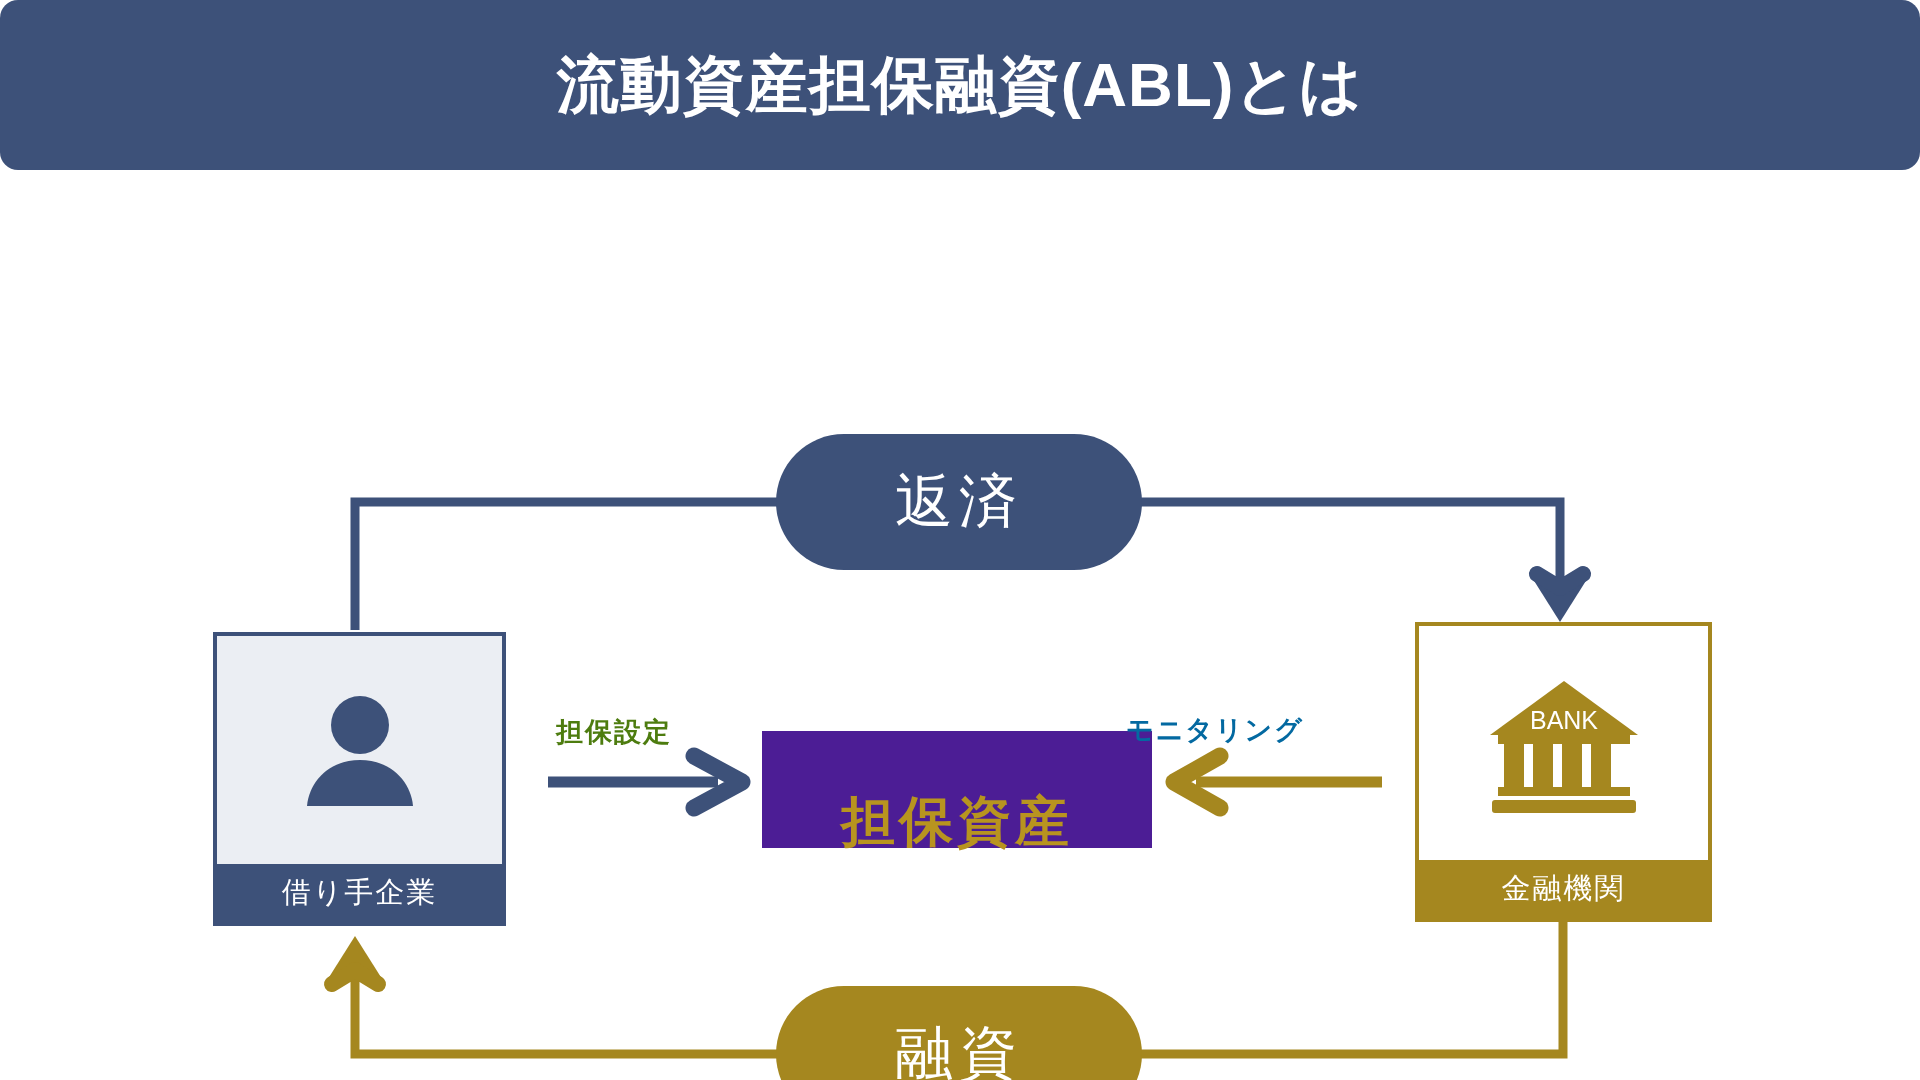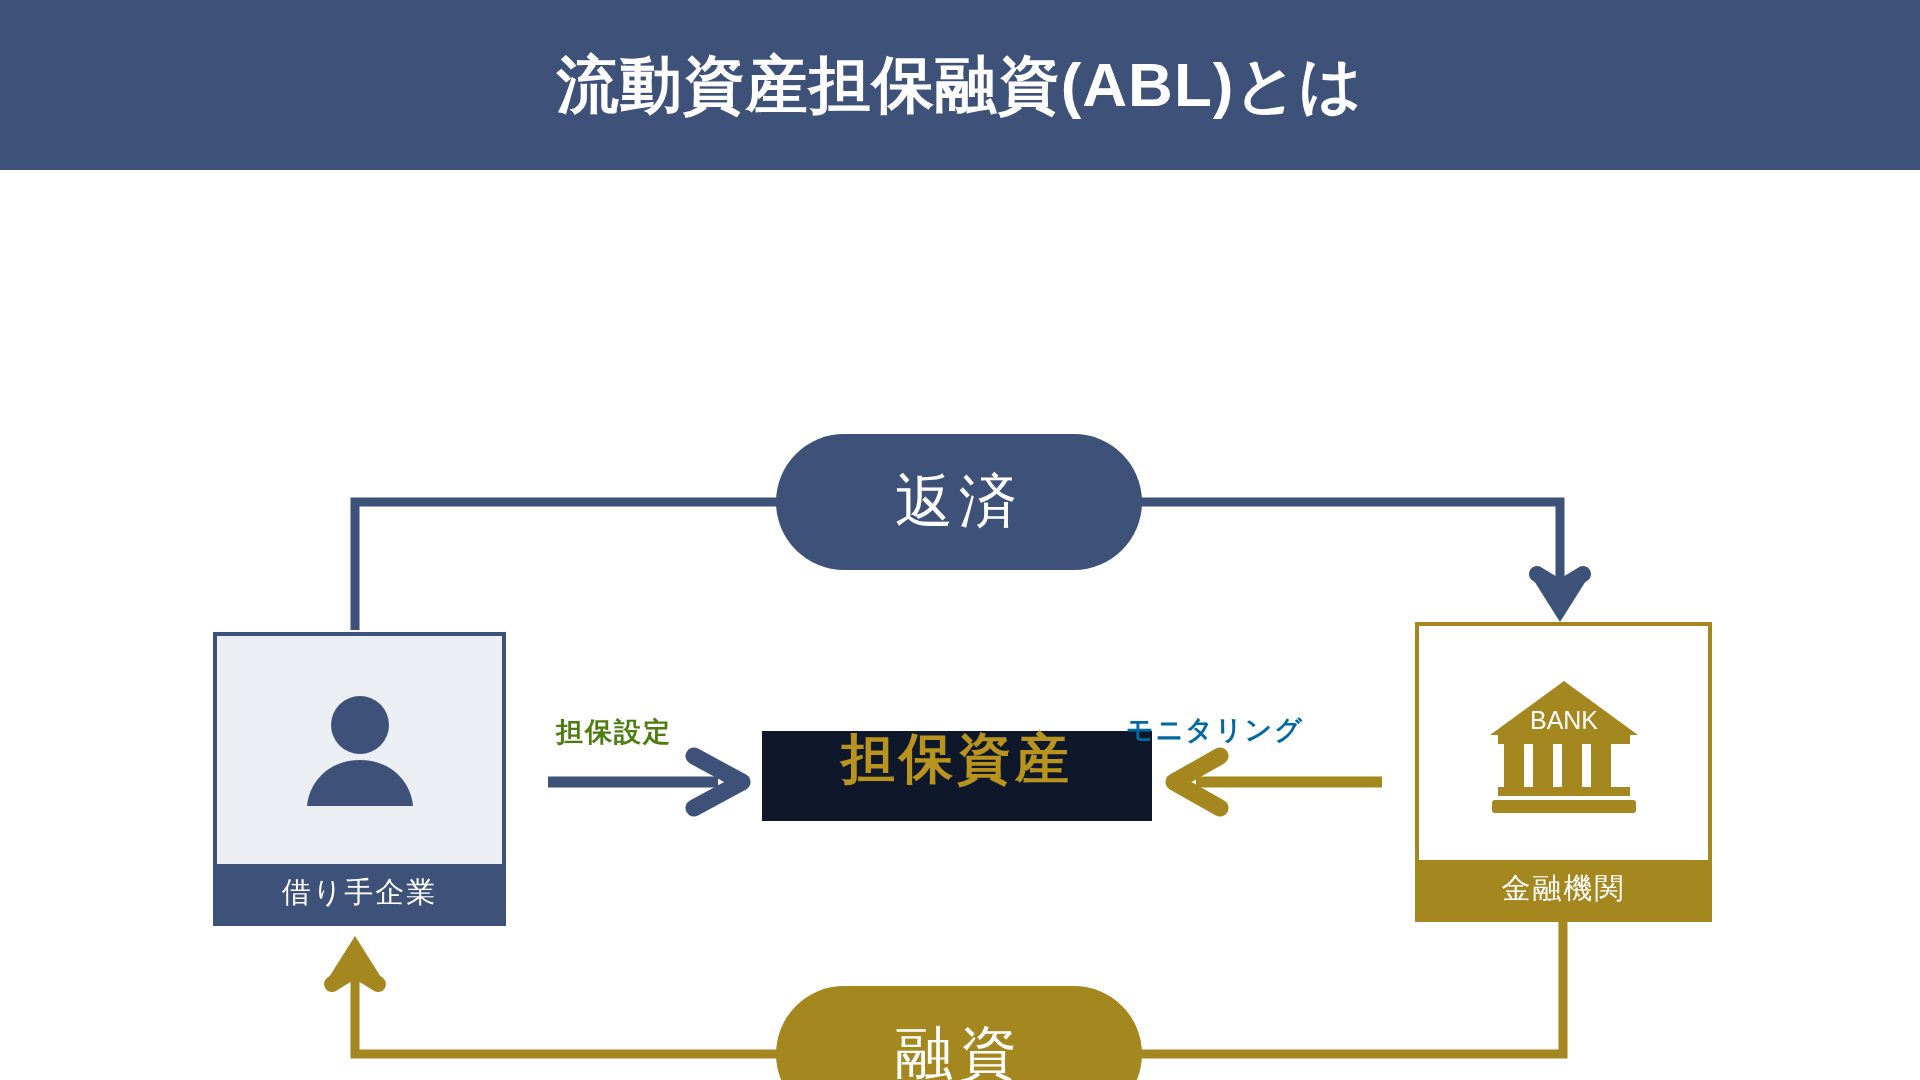--- a/index.html
+++ b/index.html
@@ -20,20 +20,21 @@
     position: absolute;
     left: 0;
     top: 0;
     width: 1920px;
     height: 170px;
     background: #3D5179;
     display: flex;
     align-items: center;
     justify-content: center;
     box-sizing: border-box;
+    border-radius: 18px;
   }
   #header-title {
     color: #ffffff;
     font-size: 62px;
     font-weight: bold;
     letter-spacing: 1px;
     line-height: 1;
     white-space: nowrap;
   }
 
@@ -142,24 +143,24 @@
     height: 136px;
     background: #A5871F;
   }
 
   
   #collateral-chip {
     position: absolute;
     left: 762px;
     top: 561px;
     width: 390px;
-    height: 90px;
-    background: #0f172a;
-    display: flex;
-    align-items: flex-start;
+    height: 117px;
+    background: #4c1d95;
+    display: flex;
+    align-items: flex-end;
     justify-content: center;
   }
   #collateral-label {
     color: #B8941F;
     font-size: 54px;
     font-weight: bold;
     letter-spacing: 4px;
     line-height: 1;
   }
 

